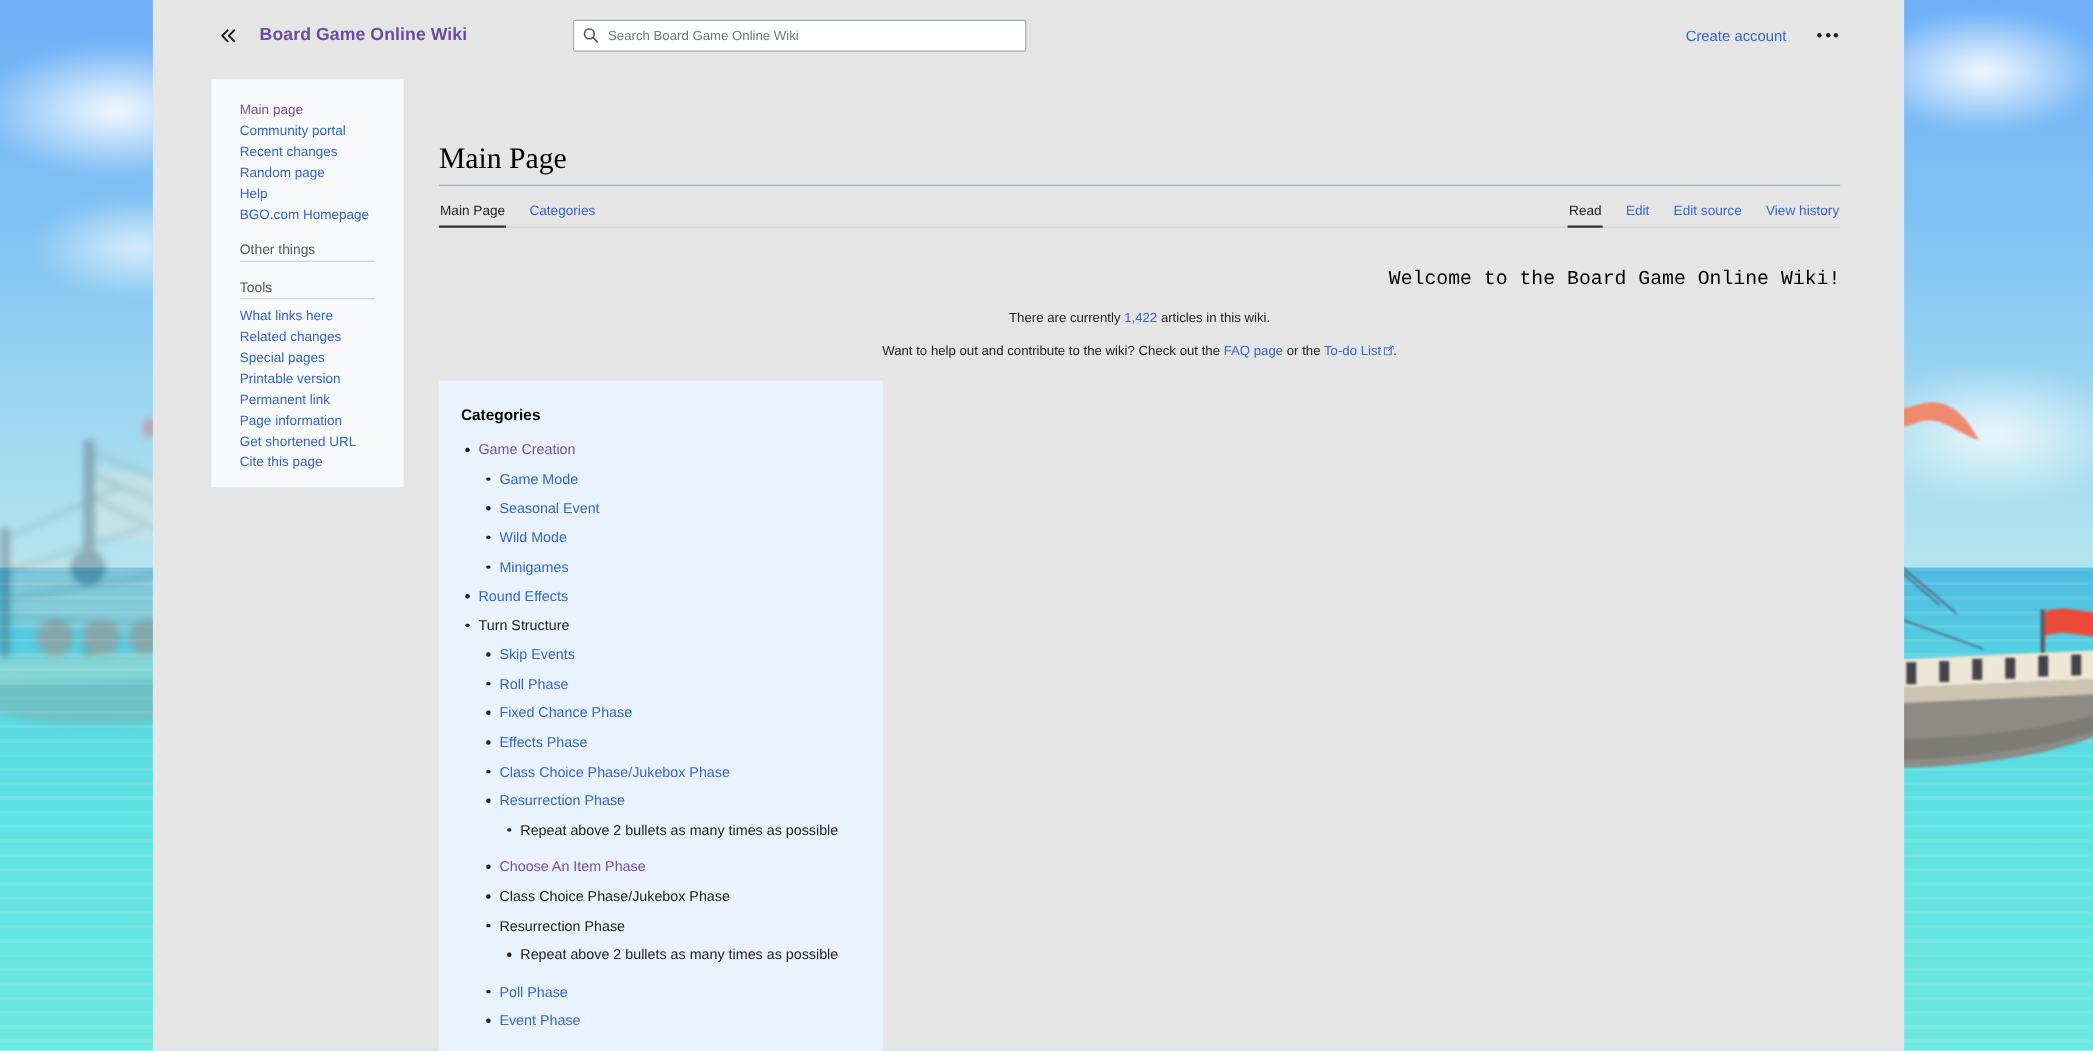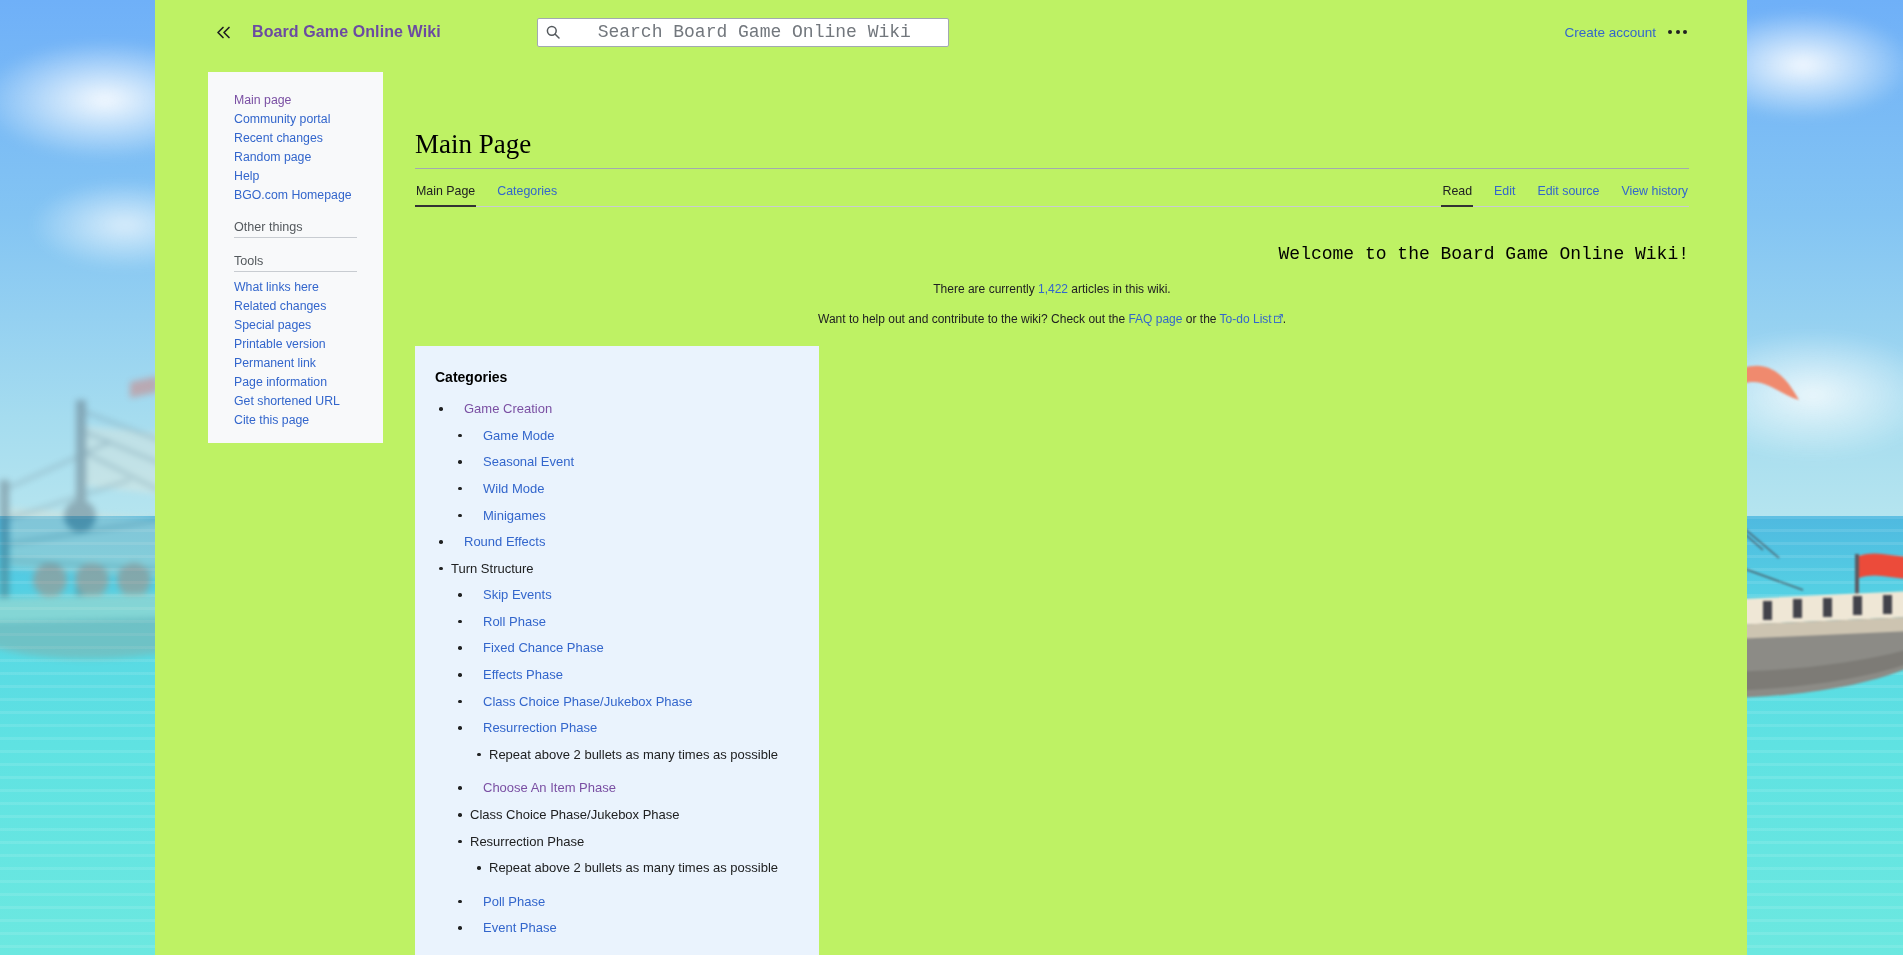--- a/index.html
+++ b/index.html
@@ -50,23 +50,23 @@
   }
   
   #ship-left {
     position: absolute; left: -120px; top: 330px;
     width: 330px; height: 400px;
     opacity: 0.33; filter: blur(3.4px);
   }
 
   
   #page {
-    position: absolute; left: 155px; top: 0;
+    position: absolute; left: 139px; top: 0;
     width: 1592px; height: 955px;
-    background: #bef264;
+    background: #e5e5e5;
   }
 
   
   #header {
     position: relative; height: 64px;
     display: flex; align-items: center;
   }
   #collapse-btn {
     width: 30px; height: 30px; margin-left: 53px;
     display: flex; align-items: center; justify-content: center;
@@ -78,31 +78,31 @@
     letter-spacing: .1px; cursor: pointer; white-space: nowrap;
   }
   #search-wrap {
     position: relative; margin-left: 96px;
     width: 412px; height: 29px;
   }
   #search-input {
     width: 100%; height: 100%;
     border: 1px solid #a2a9b1; border-radius: 2px;
     background: #fff; padding: 0 8px 0 31px;
-    font-family: Liberation Mono, monospace; font-size: 18px;
-    color: #202122; outline: none; text-align: center;
+    font-family: Liberation Sans, sans-serif; font-size: 12px;
+    color: #202122; outline: none;
   }
   #search-input::placeholder { color: #72777d; }
   #search-icon {
     position: absolute; left: 9px; top: 50%; transform: translateY(-50%);
     width: 14px; height: 14px; pointer-events: none; color: #54595d;
   }
   #header-right {
     position: absolute; right: 56px; top: 0; height: 64px;
-    display: flex; align-items: center; gap: 8px;
+    display: flex; align-items: center; gap: 24px;
   }
   #create-account {
     color: #3366cc; font-size: 13.5px; cursor: pointer; white-space: nowrap;
   }
   #more-menu {
     display: flex; gap: 3.5px; align-items: center;
     padding: 6px 4px; cursor: pointer;
   }
   #more-menu span { width: 4px; height: 4px; border-radius: 50%; background: #202122; }
 
@@ -182,21 +182,21 @@
     position: relative; font-size: 13px; line-height: 19.6px;
     color: #202122; margin: 0 0 7px 0; padding-left: 16px;
   }
   #categories-box li::before {
     content: ""; position: absolute; left: 4px; top: 8px;
     width: 3.5px; height: 3.5px; border-radius: 50%; background: #202122;
   }
   #categories-box li.lvl2 { margin-left: 19px; }
   #categories-box li.lvl3 { margin-left: 38px; }
   #categories-box li.spaced { margin-top: 14px; }
-  #categories-box a { color: #3366cc; text-decoration: none; cursor: pointer; margin-left: 13px; }
+  #categories-box a { color: #3366cc; text-decoration: none; cursor: pointer; }
   #categories-box a.visited { color: #7a4fa3; }
 </style>
 </head>
 <body>
 
 <div id="bg-scene">
   <div id="bg-sky"></div>
   <div id="bg-sea"></div>
 
   <div class="cloud" style="left:-20px;top:40px;width:250px;height:120px;"></div>

